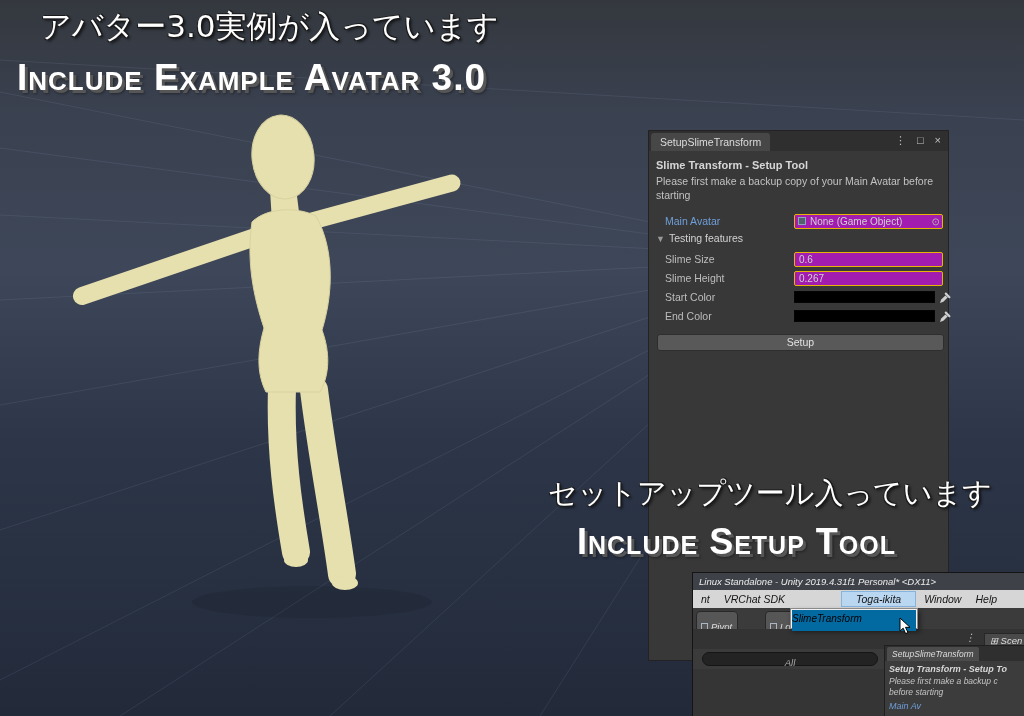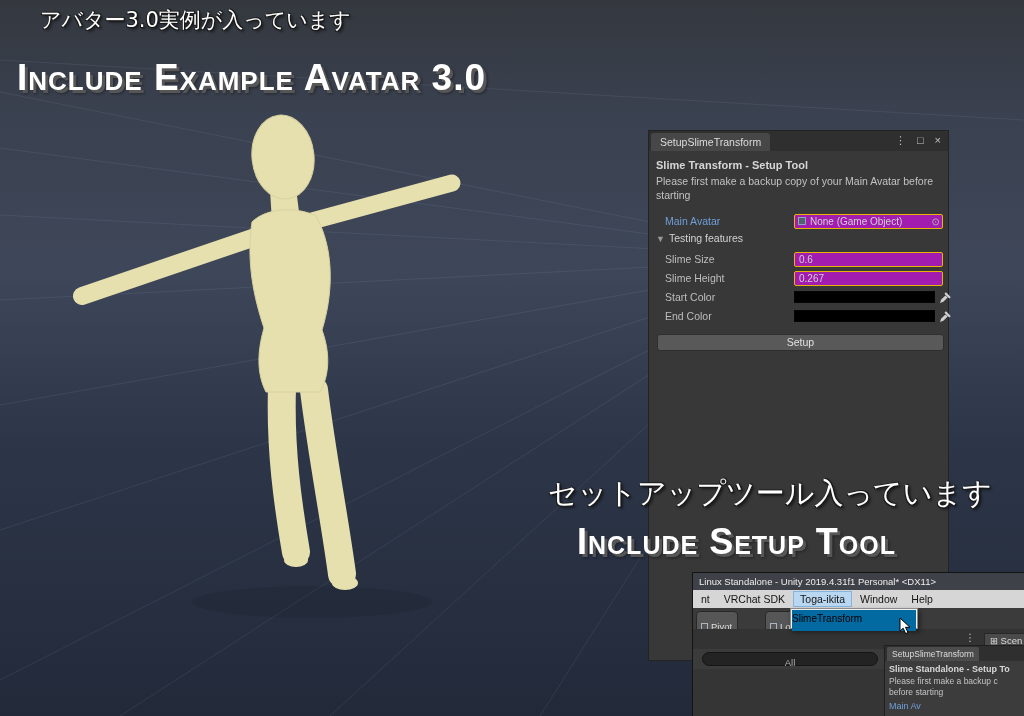--- a/index.html
+++ b/index.html
@@ -10,21 +10,21 @@
     font-family:"Liberation Sans", sans-serif;
   }
   .scene-svg { position:absolute; left:0; top:0; z-index:0; }
 
   
   .jp-text {
     position:absolute; z-index:20; color:#fff; white-space:nowrap;
     font-family:"DejaVu Sans","Liberation Sans",sans-serif;
     text-shadow:1px 1px 0 #1a1a1a,-1px 1px 0 #1a1a1a,1px -1px 0 #1a1a1a,2px 2px 3px rgba(0,0,0,.8);
   }
-  .jp-top { left:40px; top:6px; font-size:21px; }
+  .jp-top { left:40px; top:6px; font-size:31px; }
   .jp-bottom { left:548px; top:474px; font-size:29px; }
   .en-text {
     position:absolute; z-index:20; color:#fff; white-space:nowrap;
     font-weight:bold; font-variant:small-caps; letter-spacing:1px;
     text-shadow:3px 3px 0 #565656, 4px 4px 3px rgba(0,0,0,.4);
     margin-top:11px;
   }
   .en-top { left:17px; top:46px; font-size:37px; }
   .en-bottom { left:577px; top:510px; font-size:36px; }
 
@@ -62,32 +62,32 @@
   .setup-btn {
     margin:8px 0 0 1px; width:287px; height:17px; background:#595959;
     border:1px solid #2e2e2e; border-radius:3px; color:#e2e2e2;
     font-size:10.5px; text-align:center; line-height:15px; cursor:default;
   }
 
   
   .mini {
     position:absolute; left:692px; top:572px; width:332px; height:144px;
     z-index:30; background:#353535; border-left:1px solid #141414; border-top:1px solid #141414;
-    font-size:10px; overflow:hidden;
+    font-size:10px; overflow:hidden;font-style:italic;
   }
   .mini-title {
     position:absolute; left:0; top:0; width:332px; height:17px; background:#3e4248;
     color:#ececec; font-size:9.5px; line-height:17px; padding-left:6px; white-space:nowrap;
   }
   .mini-menubar {
     position:absolute; left:0; top:17px; width:332px; height:18px; background:#d6d6d6;
     color:#141414; display:flex; align-items:center; gap:2px; font-size:10.5px; padding-left:2px;
   }
   .mini-menubar .mitem { padding:2px 6px; white-space:nowrap; }
-  .mini-menubar .mitem.open { background:#b9d7f1; border:1px solid #86b4dd; padding:1px 6px; }
+  .mini-menubar .mitem.open { background:#b9d7f1; border:1px solid #86b4dd; padding:1px 14px;margin-left:48px; }
   .mini-toolbar { position:absolute; left:0; top:35px; width:332px; height:21px; background:#3b3b3b; }
   .tool-btn {
     position:absolute; top:3px; height:31px; background:#565656; border:1px solid #282828;
     border-radius:4px; color:#ddd; font-size:9.5px; line-height:13px; padding:0 5px 0 4px;
     display:flex; align-items:center; gap:3px; white-space:nowrap;
   }
   .tool-glyph { width:7px; height:7px; border:1px solid #aab6c2; display:inline-block; }
   .mini-strip { position:absolute; left:0; top:56px; width:332px; height:20px; background:#333; }
   .kebab-mini { position:absolute; left:272px; top:59px; color:#c5c5c5; font-size:10px; }
   .scene-tab {
@@ -259,21 +259,21 @@
       <div class="ditem">SlimeTransform</div>
     </div>
     <svg class="cursor-svg" width="13" height="18" viewBox="0 0 13 18">
       <path d="M1 1 L1 14 L4.2 11.2 L6.6 16.6 L9 15.5 L6.5 10.3 L11 10.3 Z" fill="#fff" stroke="#000" stroke-width="1"></path>
     </svg>
     <div class="mini-insp">
       <div class="mtabbar">
         <div class="mtab">SetupSlimeTransform</div>
       </div>
       <div class="mbody">
-        <div class="mhdr">Slime Standalone - Setup To</div>
+        <div class="mhdr">Setup Transform - Setup To</div>
         <div class="mhelp">Please first make a backup c</div>
         <div class="mhelp">before starting</div>
         <div class="mlink">Main Av</div>
       </div>
     </div>
   </div>
 
 </div>
 
 </body></html>

